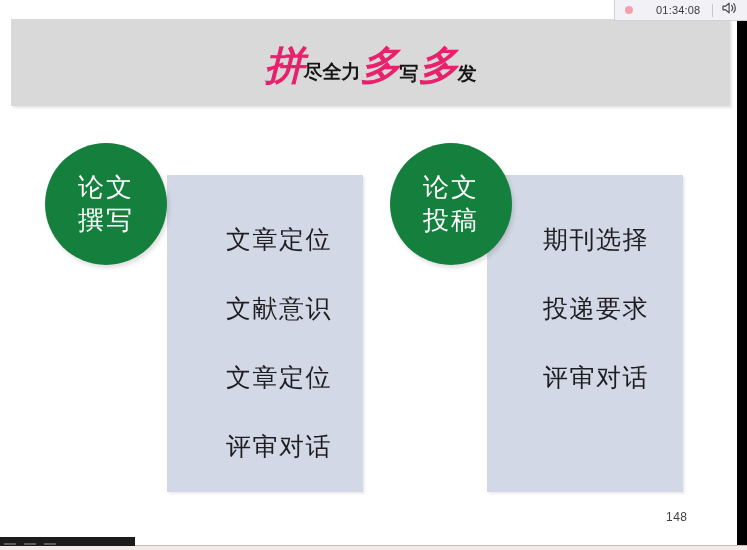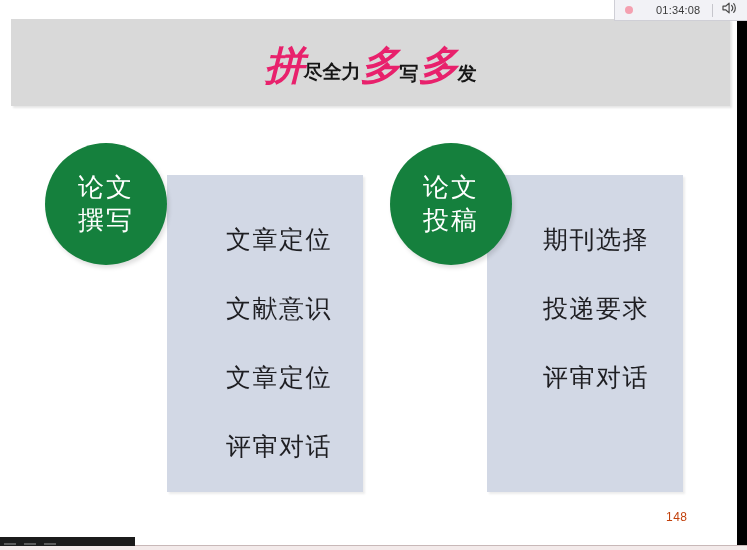--- a/index.html
+++ b/index.html
@@ -187,21 +187,21 @@
     letter-spacing: 2px;
     line-height: 1.28;
   }
 
   
   #page-number {
     position: absolute;
     left: 666px; top: 510px;
     font-family: "Liberation Sans", sans-serif;
     font-size: 12px;
-    color: #c2410c;
+    color: #404040;
     letter-spacing: .5px;
   }
 </style>
 </head>
 <body>
 
 <div id="slide-canvas">
 
   <div id="title-banner">
     <div id="title-line">

